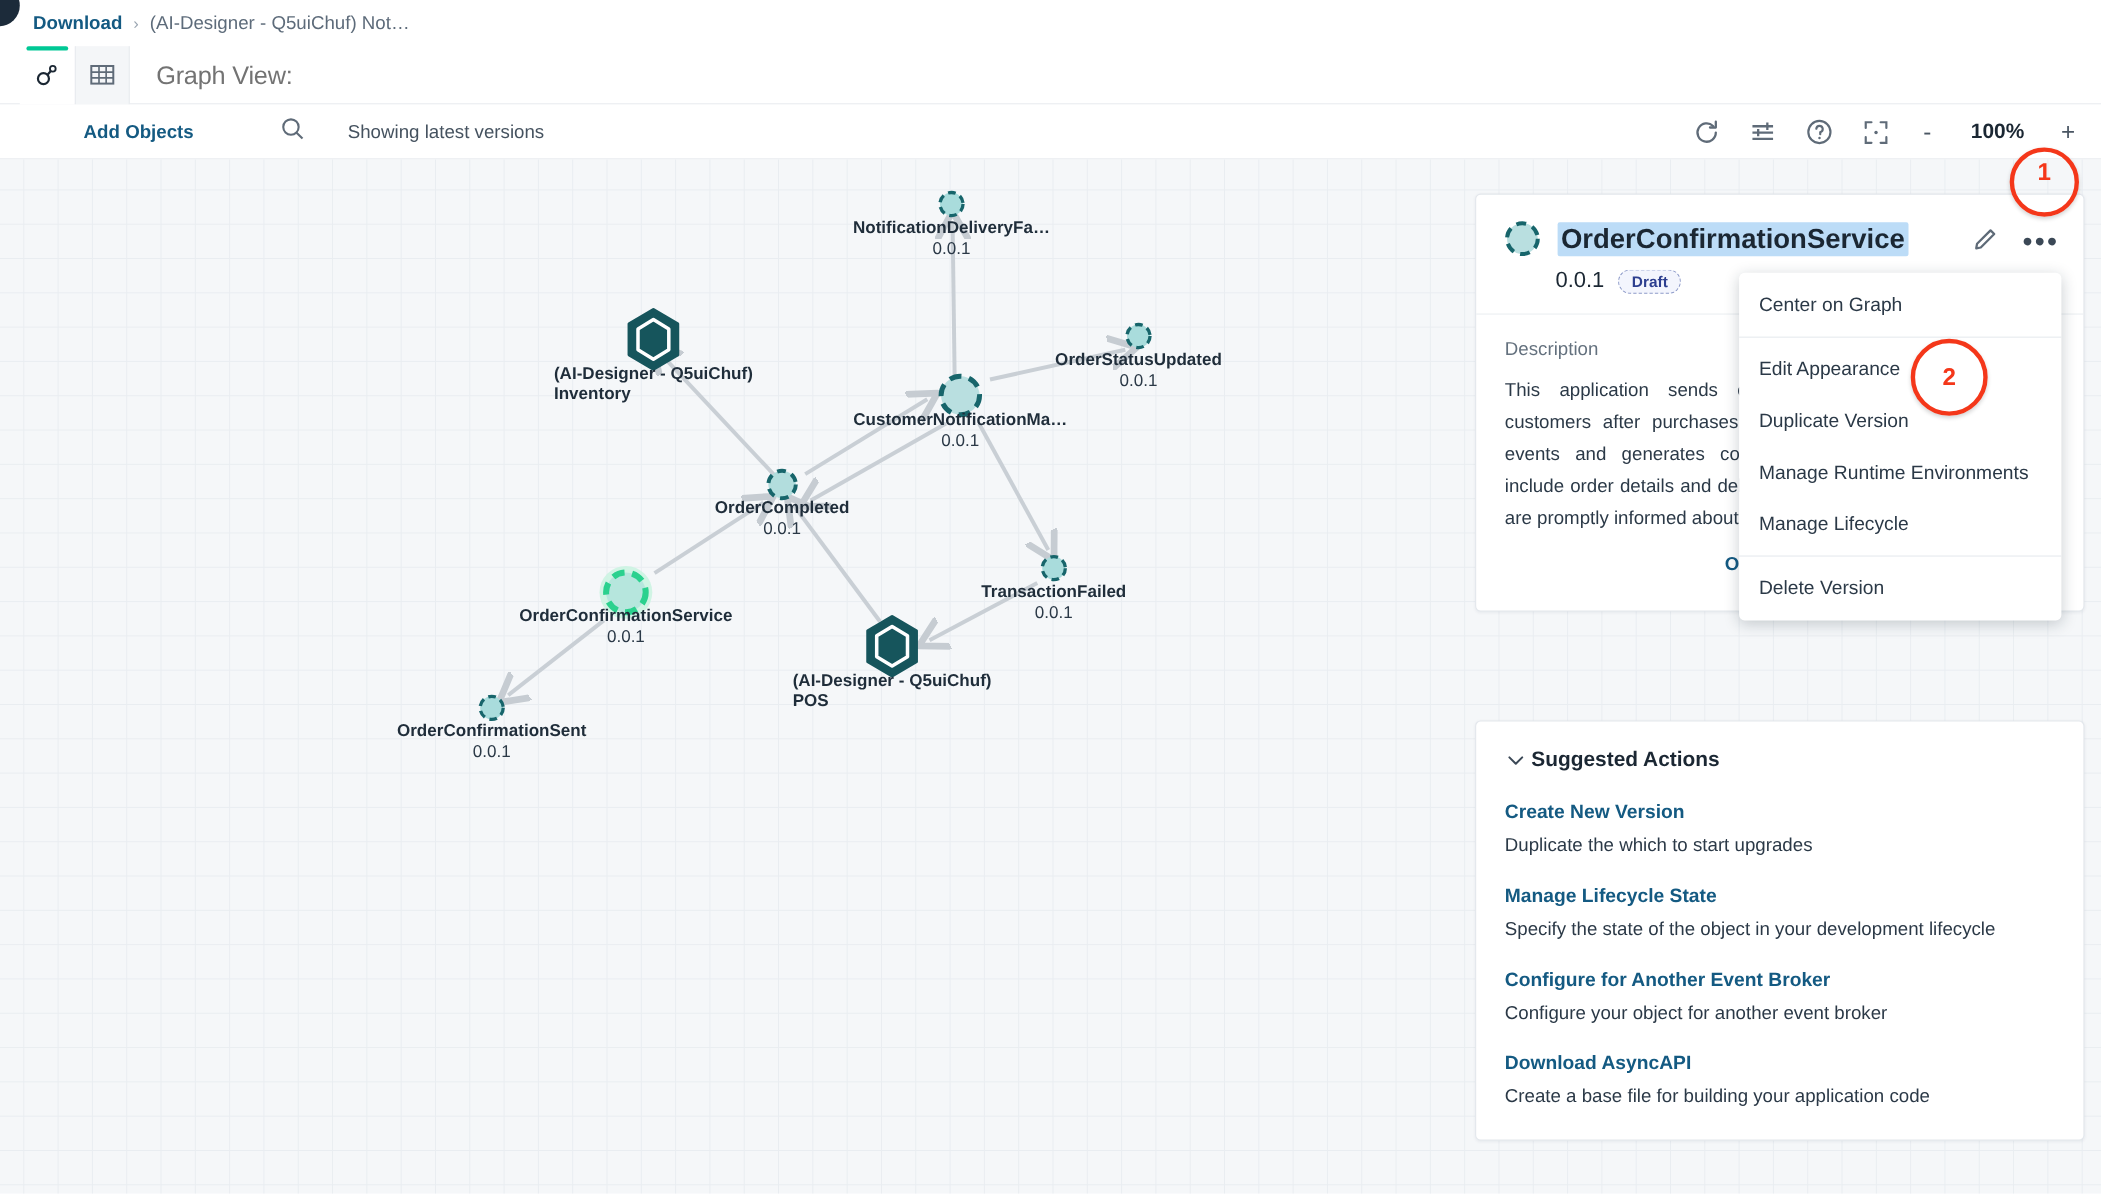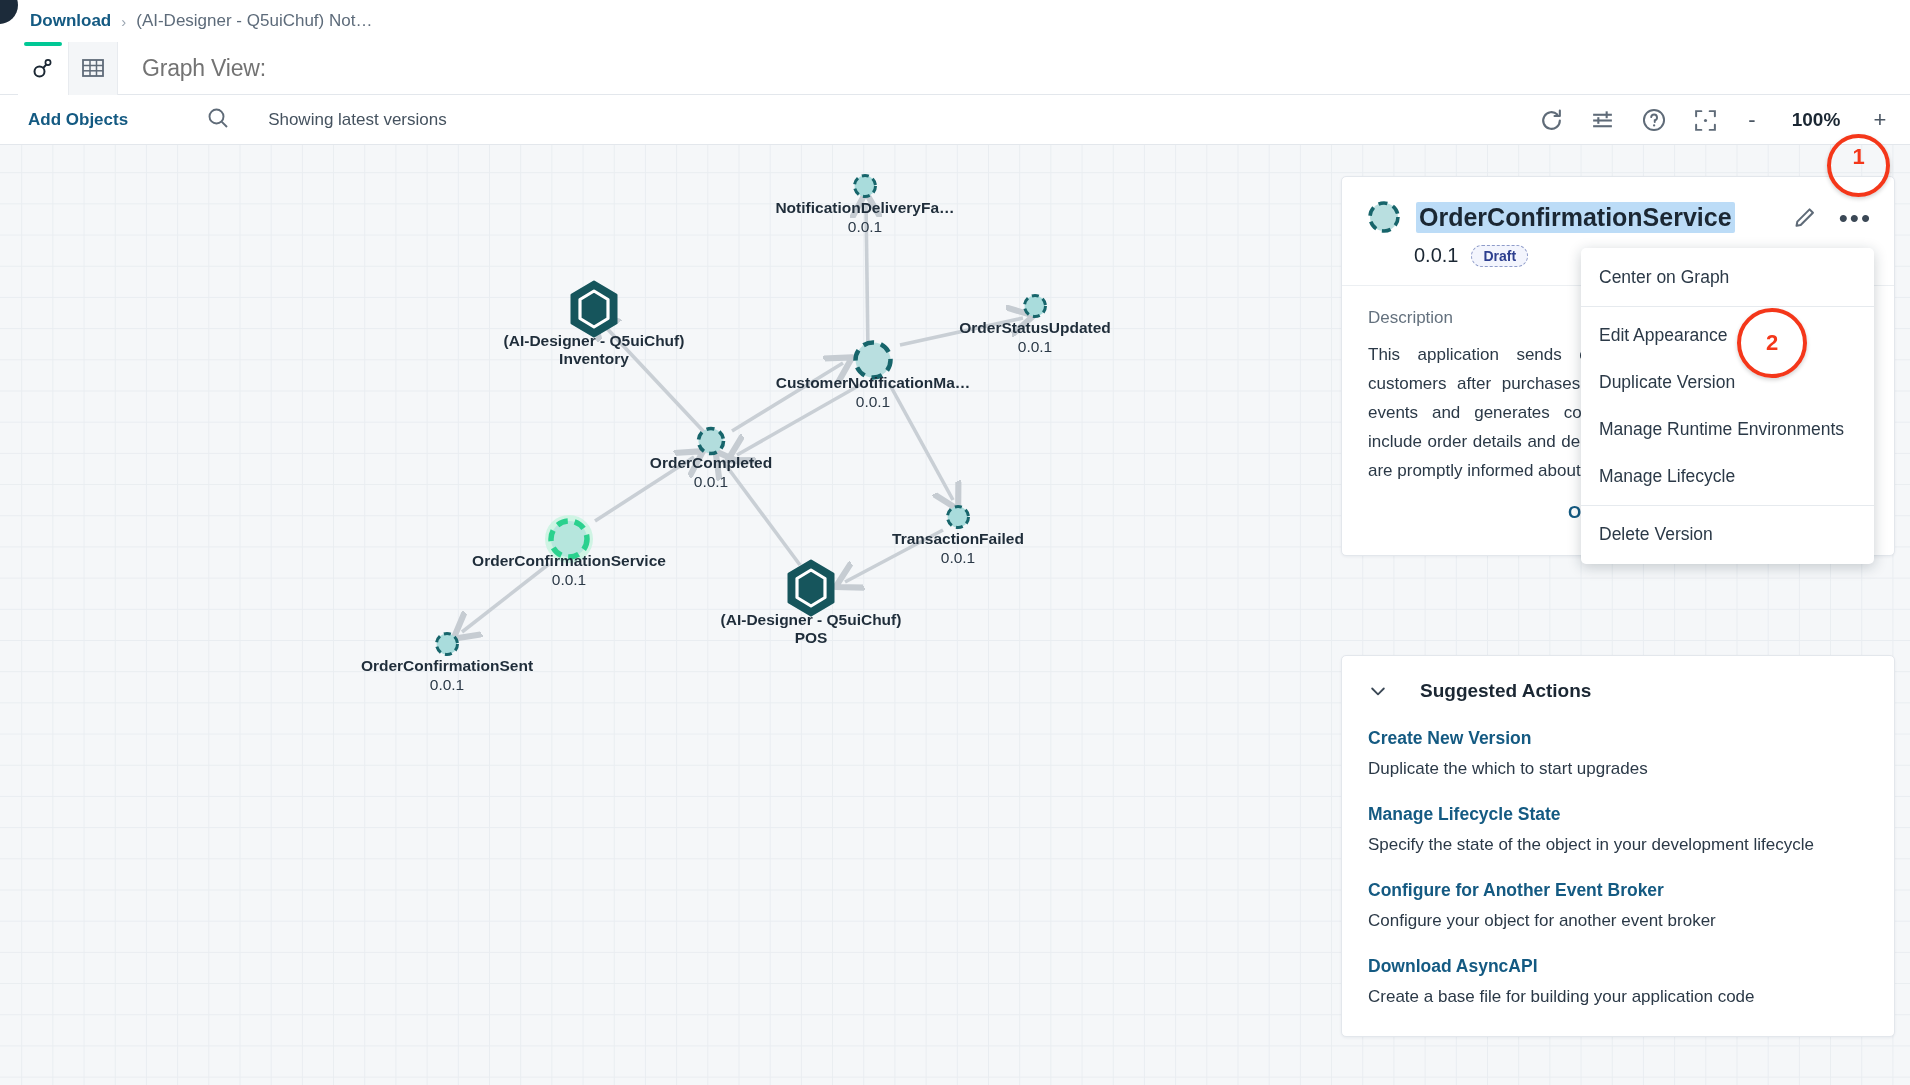--- a/index.html
+++ b/index.html
@@ -62,21 +62,21 @@
     border-radius: 50%; background: #0a5c8a;
   }
   .iface-label { font-size: 17px; color: #2b3947; }
   .vdiv { width: 1px; height: 26px; background: #dfe4e9; }
   .kebab-top { color: #4a5663; font-size: 23px; letter-spacing: 1px; cursor: pointer; padding: 0 4px; line-height: 14px;}
 
   
   .subbar {
     position: absolute; left: 0; top: 95px; width: 1910px; height: 50px;
     background: #ffffff; border-bottom: 1px solid #e3e7ec;
-    display: flex; align-items: center;
+    display: flex; align-items: center; padding-left: 48px;
   }
   .add-objects { margin-left: 28px; color: #145a82; font-weight: bold; font-size: 17px; cursor: pointer; }
   .search-ic { margin-left: 78px; cursor: pointer; }
   .showing { margin-left: 38px; color: #45525f; font-size: 17px; }
   .subbar-right {
     position: absolute; right: 22px; top: 0; height: 50px;
     display: flex; align-items: center; gap: 26px;
   }
   .tb-ic { cursor: pointer; display: flex; align-items: center; }
   .zoom-minus, .zoom-plus { color: #4a5663; font-size: 22px; cursor: pointer; width: 16px; text-align:center;}
@@ -91,21 +91,21 @@
       linear-gradient(to bottom, #e9edf1 1px, transparent 1px);
     background-size: 31.2px 31.2px;
     background-position: -10px -4px;
     overflow: hidden;
   }
   .graph-svg { position: absolute; left: 0; top: 0; }
 
   .node { position: absolute; transform: translate(-50%, -50%); }
   .node-label {
     position: absolute; left: 50%; transform: translateX(-50%);
-    text-align: center; white-space: nowrap; color: #1f2d3a;
+    white-space: nowrap; color: #1f2d3a;
     font-weight: bold; font-size: 15.5px; line-height: 18px;
   }
   .node-ver {
     position: absolute; left: 50%; transform: translateX(-50%);
     text-align: center; white-space: nowrap; color: #2b3947;
     font-weight: normal; font-size: 15.5px; line-height: 18px;
   }
 
   
   .detail-card {
@@ -150,21 +150,21 @@
   }
   .promo-add { cursor: pointer; display:flex; }
 
   
   .suggest-card {
     position: absolute; left: 1341px; top: 655px; width: 554px;
     background: #ffffff; border: 1px solid #e3e7ec; border-radius: 5px;
     padding: 24px 26px 26px 26px;
     box-shadow: 0 1px 3px rgba(20,40,60,.06);
   }
-  .sa-head { display: flex; align-items: center; gap: 32px; margin-bottom: 26px; cursor: pointer; }
+  .sa-head { display: flex; align-items: center; gap: 4px; margin-bottom: 26px; cursor: pointer; }
   .sa-title { font-size: 19px; font-weight: bold; color: #1b2733; }
   .sa-item { margin-bottom: 22px; }
   .sa-item:last-child { margin-bottom: 0; }
   .sa-link { color: #145a82; font-weight: bold; font-size: 17.5px; cursor: pointer; display: inline-block; margin-bottom: 7px; }
   .sa-desc { color: #2b3947; font-size: 17px; line-height: 26px; }
 
   
   .menu {
     position: absolute; left: 1581px; top: 248px; width: 293px;
     background: #ffffff; border-radius: 5px;

